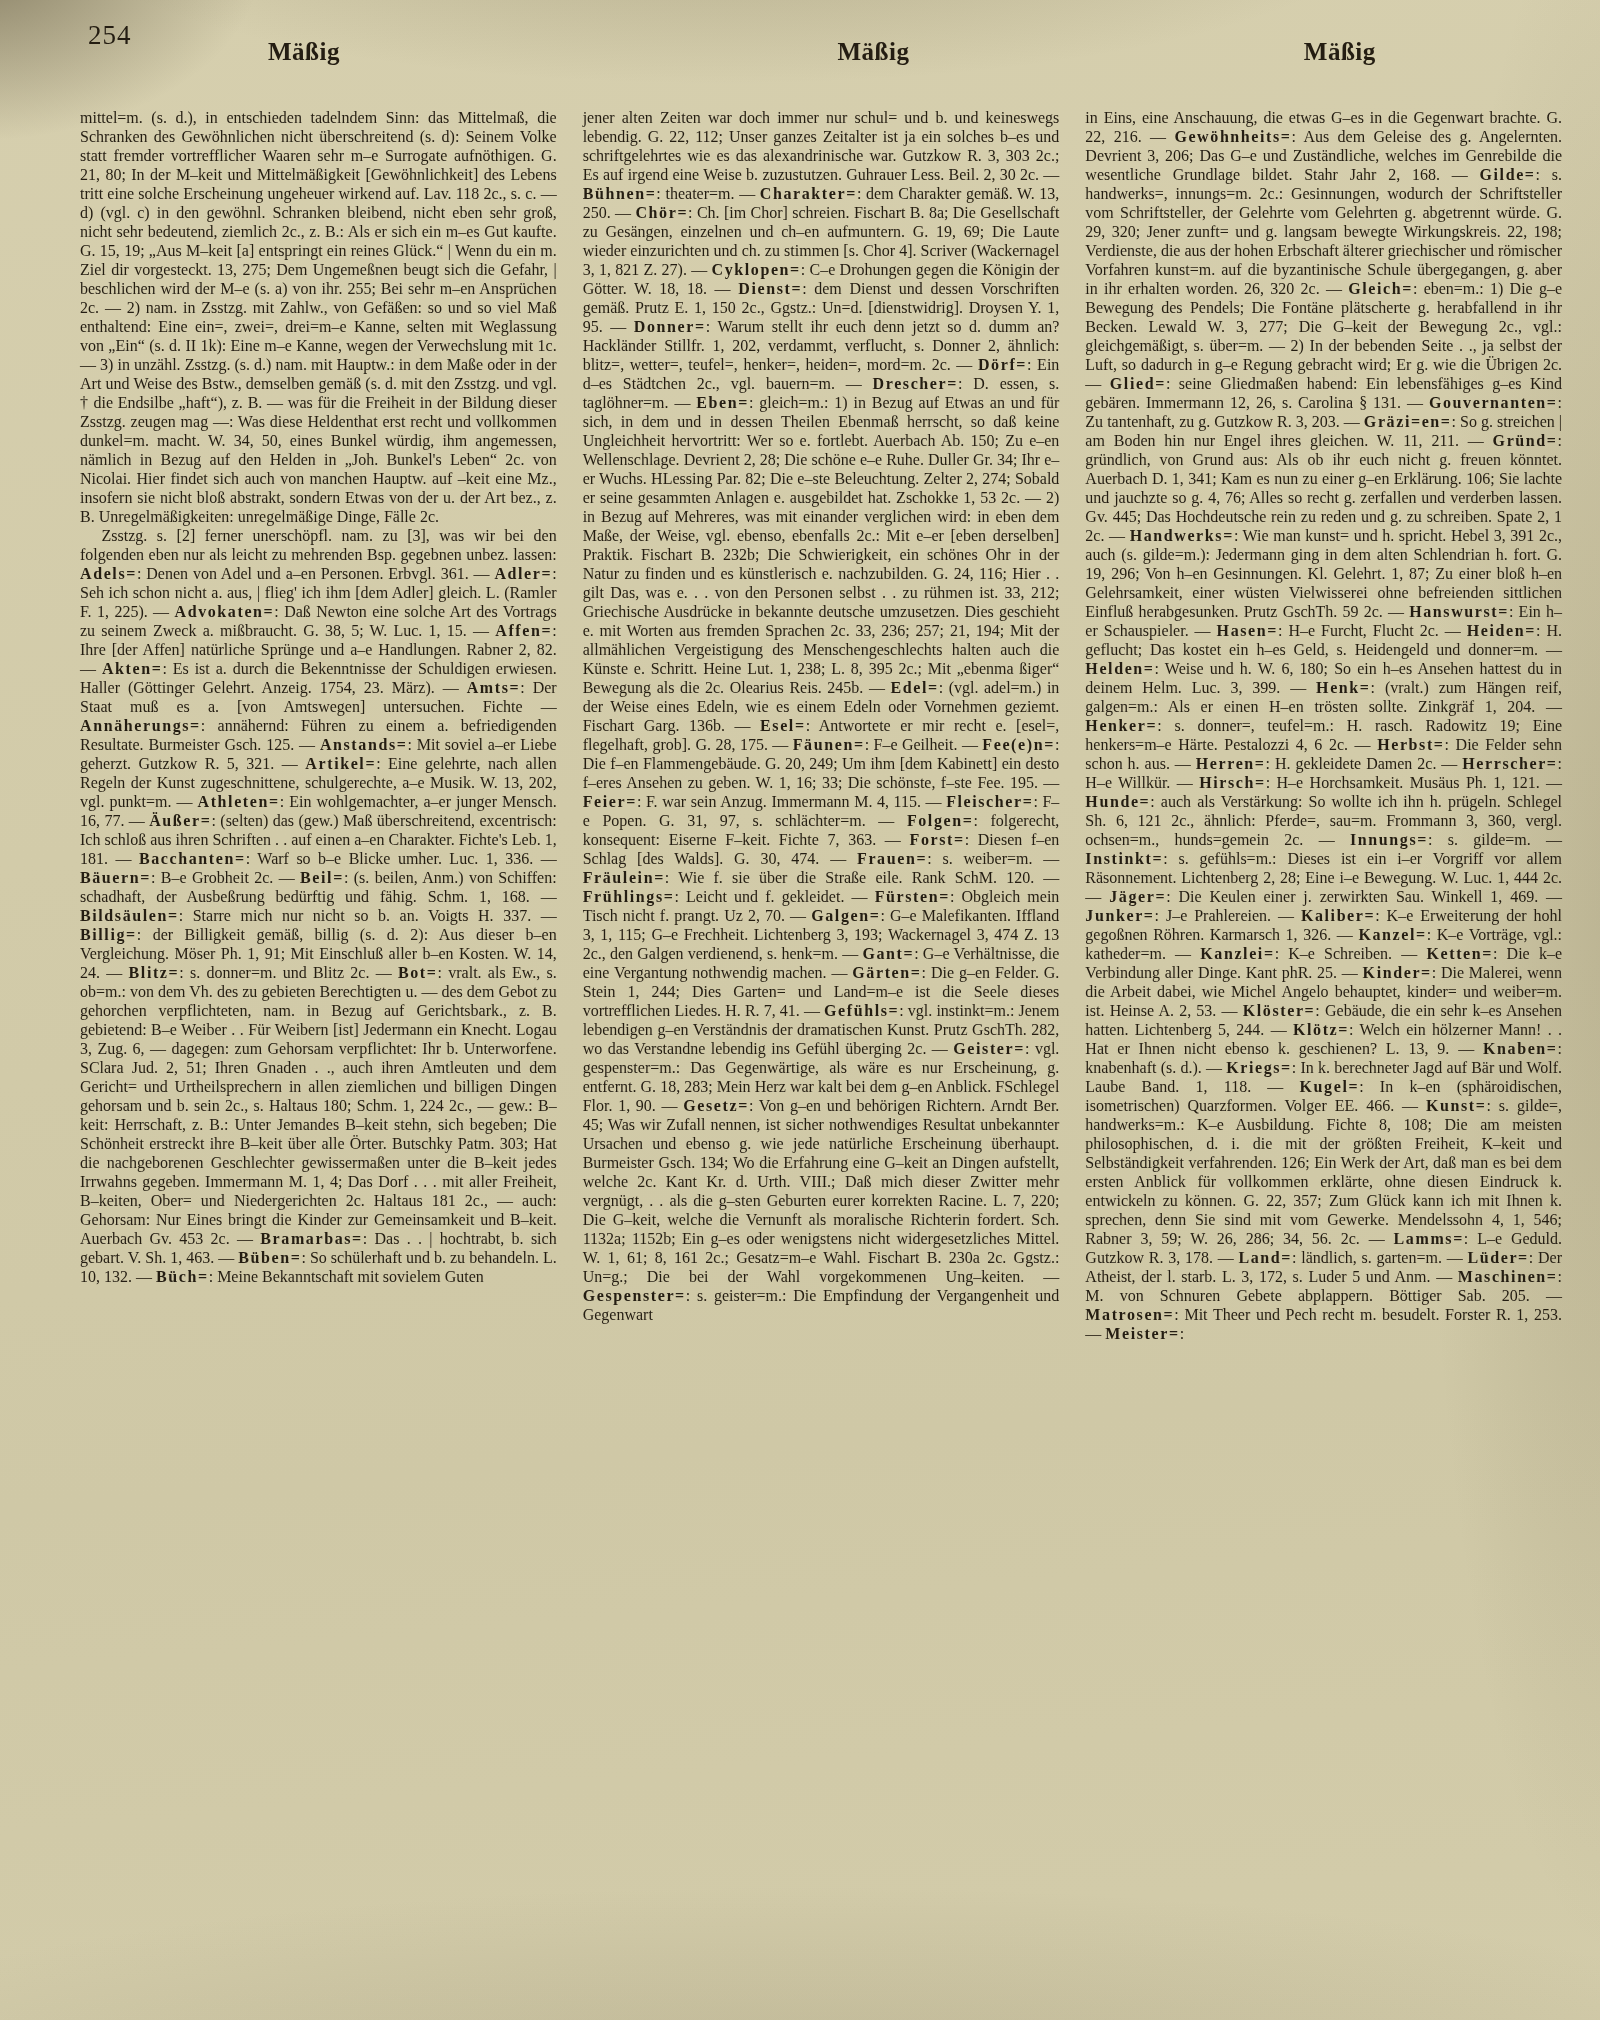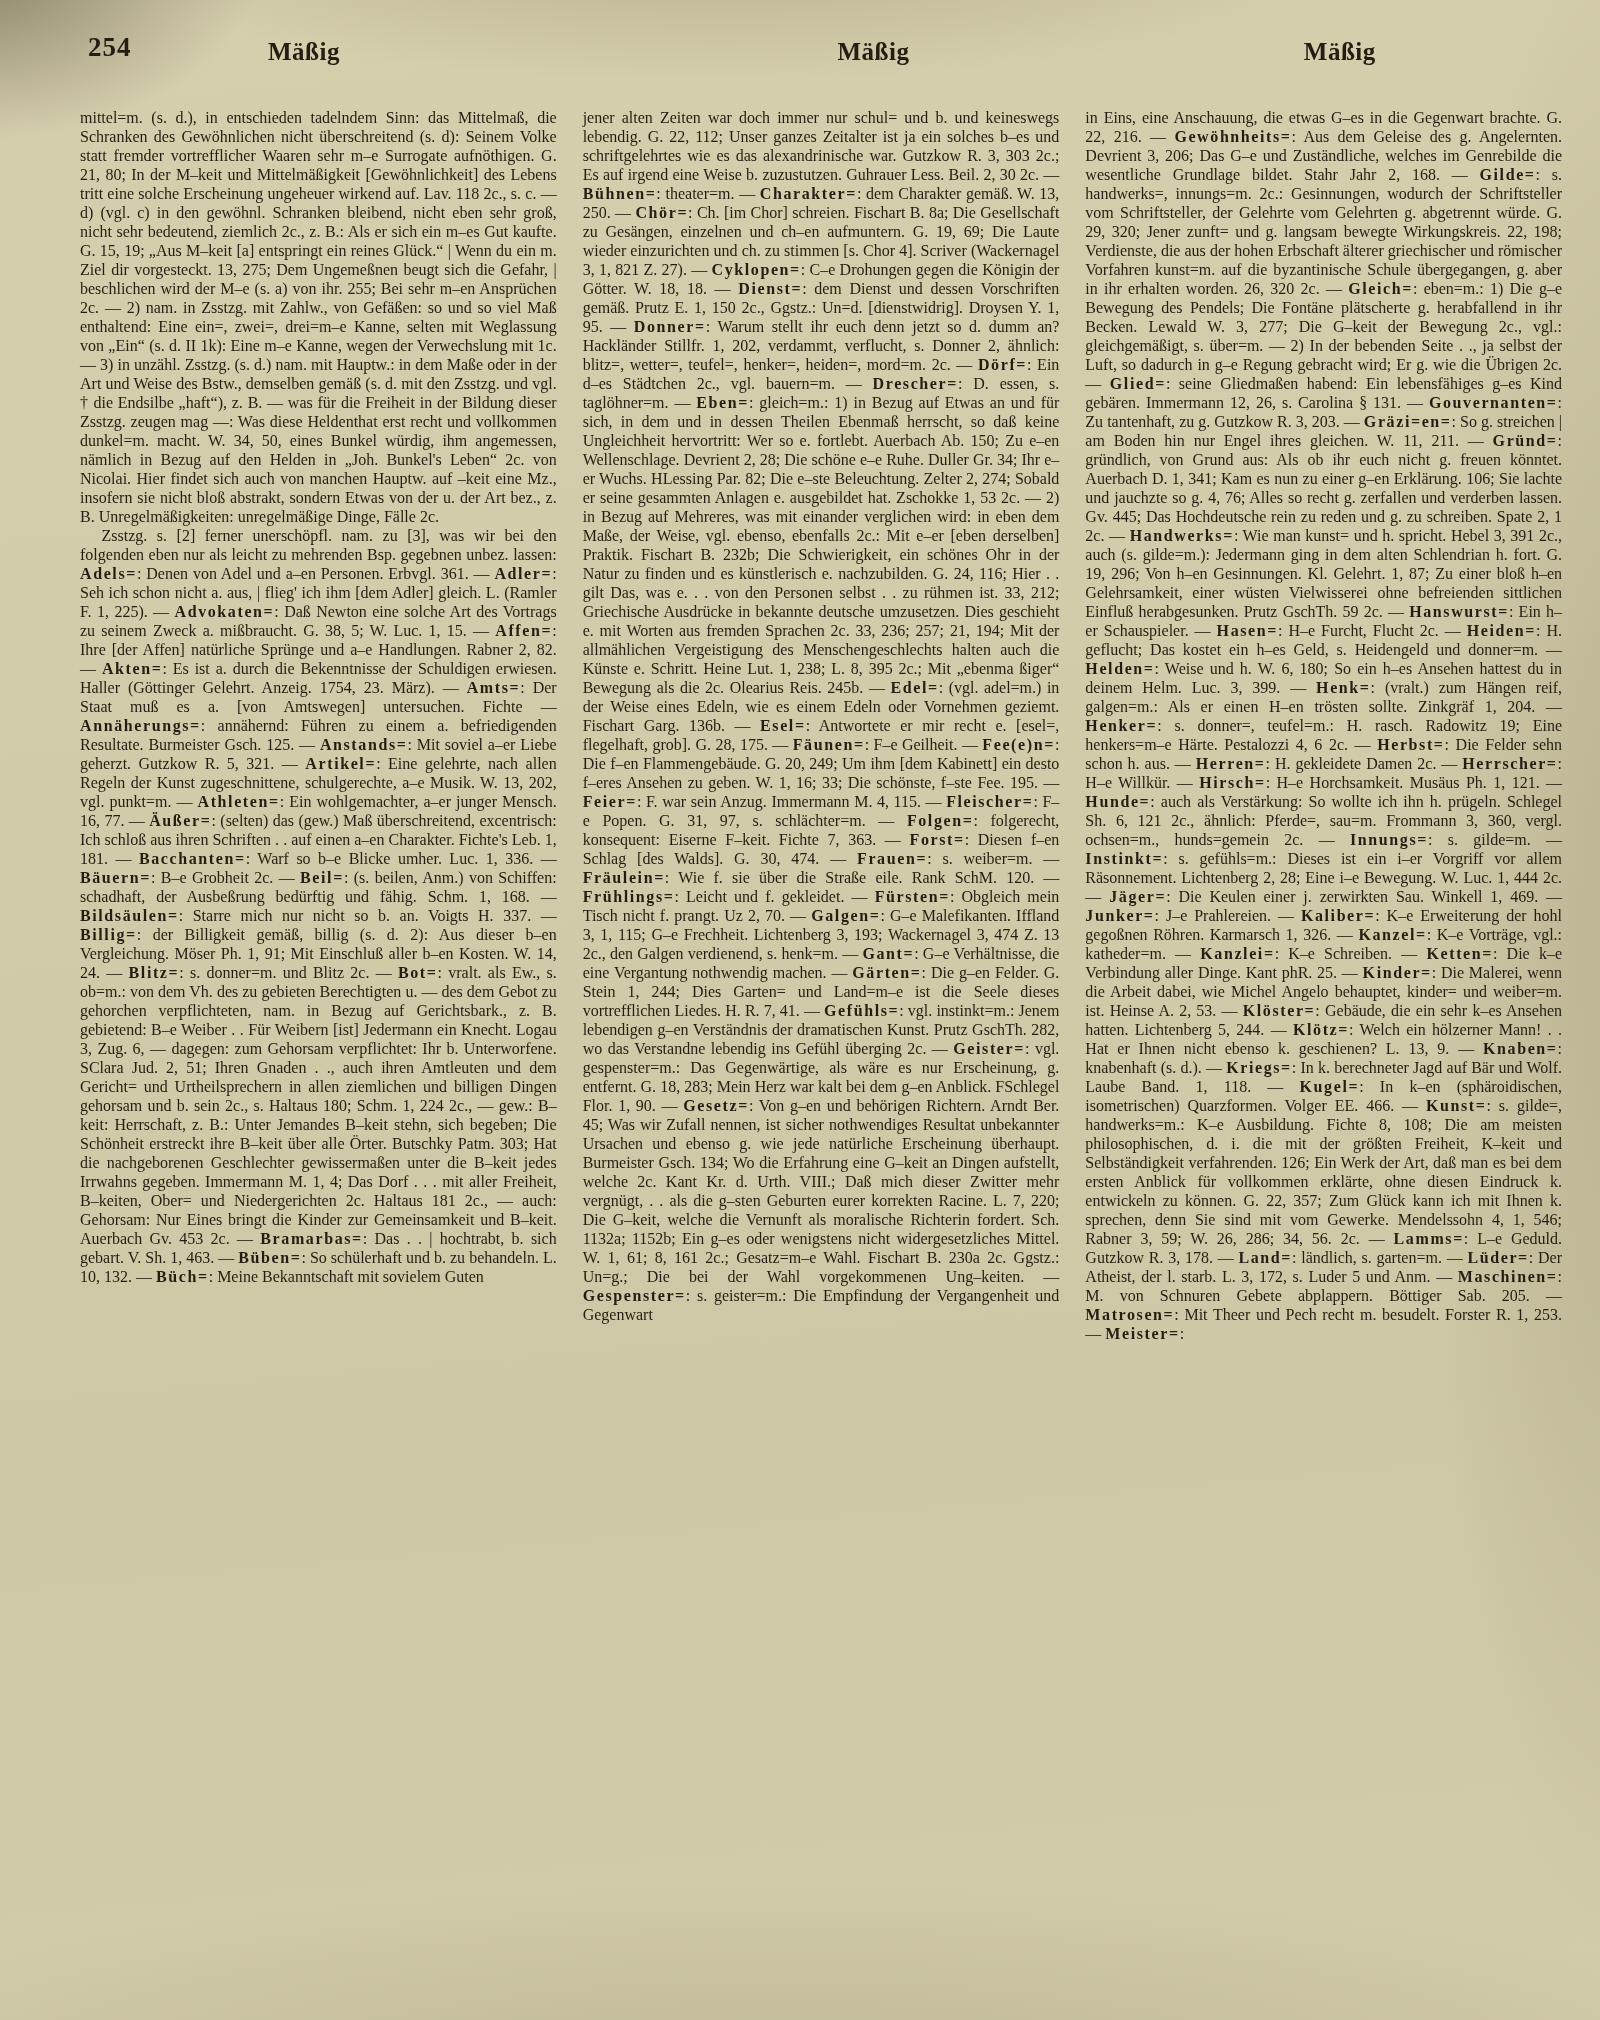--- a/index.html
+++ b/index.html
@@ -18,22 +18,22 @@
       radial-gradient(ellipse 1400px 260px at 50% 103%, rgba(110,100,70,.20), rgba(110,100,70,0) 75%),
       linear-gradient(175deg,#d6cfae 0%,#d2cba9 40%,#cfc8a6 70%,#d3ccaa 100%);
     font-family:"Liberation Serif","DejaVu Serif",serif;
   }
   .header{
     position:relative;
     padding:38px 40px 0 80px;
     height:54px;
   }
   .page-number{
-    position:absolute;left:88px;top:32px;
-    font-size:27px;font-weight:bold;letter-spacing:1px;
+    position:absolute;left:88px;top:20px;
+    font-size:27px;font-weight:normal;letter-spacing:1px;
   }
   .heads{
     display:flex;
     padding-left:100px;
     gap:26px;
     justify-content:flex-end;
   }
   .heads .head{
     width:478px;
     text-align:center;

